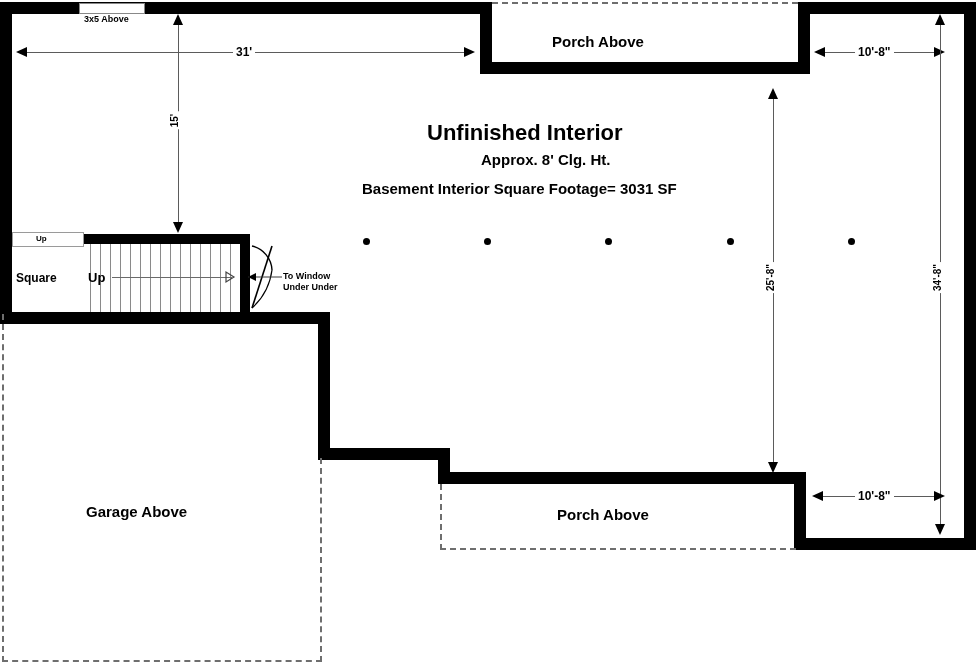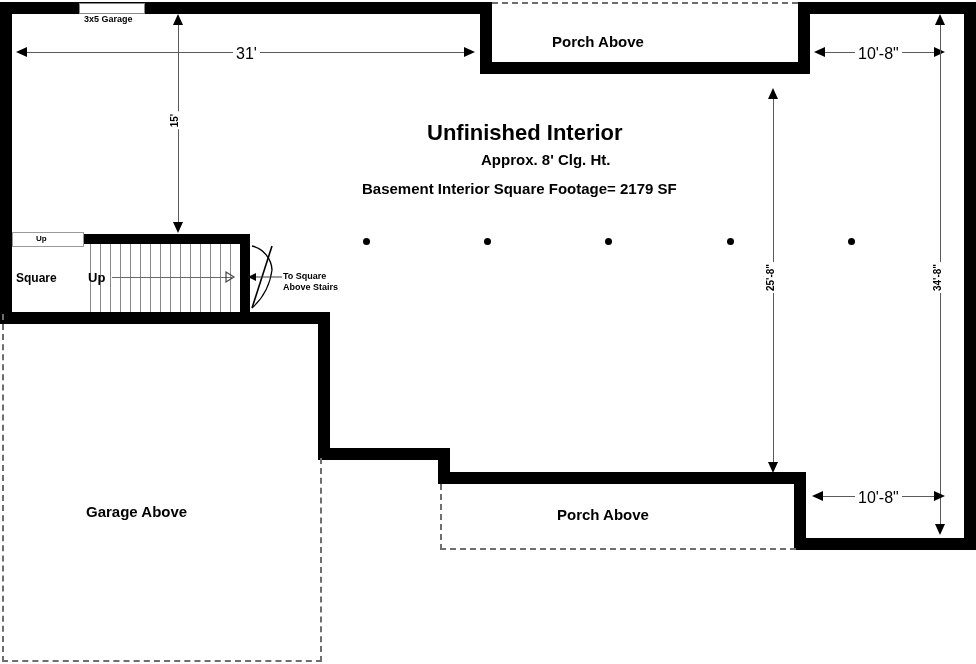--- a/index.html
+++ b/index.html
@@ -23,21 +23,21 @@
   .title-main{position:absolute;font-size:22px;font-weight:bold;color:#000;white-space:nowrap;}
   .title-sub{position:absolute;font-size:15px;font-weight:bold;color:#000;white-space:nowrap;}
   .lbl-sm{position:absolute;font-size:9px;font-weight:bold;color:#000;white-space:nowrap;line-height:11px;}
   .lbl-stair{position:absolute;font-size:13px;font-weight:bold;color:#000;white-space:nowrap;}
   .lbl-landing{position:absolute;font-size:12px;font-weight:bold;color:#000;white-space:nowrap;}
   .lbl-upbox{position:absolute;font-size:8px;font-weight:bold;color:#000;white-space:nowrap;}
 
   
   .dim-h{position:absolute;height:1px;background:#5b5b5b;}
   .dim-v{position:absolute;width:1px;background:#5b5b5b;}
-  .dim-txt{position:absolute;font-size:16px;font-weight:normal;color:#000;background:#fff;padding:0 3px;white-space:nowrap;}
+  .dim-txt{position:absolute;font-size:12px;font-weight:bold;color:#000;background:#fff;padding:0 3px;white-space:nowrap;}
   .dim-txt-v{position:absolute;font-size:10px;font-weight:bold;color:#000;background:#fff;padding:0 2px;white-space:nowrap;
              transform-origin:center center;}
   .arw{position:absolute;width:0;height:0;}
   .arw-l{border-top:5px solid transparent;border-bottom:5px solid transparent;border-right:11px solid #000;}
   .arw-r{border-top:5px solid transparent;border-bottom:5px solid transparent;border-left:11px solid #000;}
   .arw-u{border-left:5px solid transparent;border-right:5px solid transparent;border-bottom:11px solid #000;}
   .arw-d{border-left:5px solid transparent;border-right:5px solid transparent;border-top:11px solid #000;}
 
   
   .win-frame{position:absolute;background:#ffffff;border:1px solid #888;}
@@ -80,35 +80,35 @@
 
   <div class="wall" style="left:0px;top:312px;width:330px;height:12px;"></div>
   <div class="wall" style="left:318px;top:312px;width:12px;height:148px;"></div>
   <div class="wall" style="left:318px;top:448px;width:132px;height:12px;"></div>
   <div class="wall" style="left:438px;top:448px;width:12px;height:36px;"></div>
   <div class="wall" style="left:438px;top:472px;width:368px;height:12px;"></div>
   <div class="wall" style="left:794px;top:472px;width:12px;height:78px;"></div>
   <div class="wall" style="left:794px;top:538px;width:182px;height:12px;"></div>
 
   <div class="win-frame" style="left:79px;top:3px;width:64px;height:9px;"></div>
-  <div class="lbl-sm" style="left:84px;top:14px;">3x5 Garage</div>
+  <div class="lbl-sm" style="left:84px;top:14px;">3x5 Above</div>
 
   <div class="dash-l" style="left:2px;top:314px;height:348px;"></div>
   <div class="dash-b" style="left:2px;top:660px;width:320px;"></div>
   <div class="dash-r" style="left:320px;top:458px;height:204px;"></div>
 
   <div class="dash-l" style="left:440px;top:484px;height:66px;"></div>
   <div class="dash-b" style="left:440px;top:548px;width:356px;"></div>
 
   <div class="lbl lbl-garage" style="left:86px;top:470px;">Garage Above</div>
   <div class="lbl lbl-porch" style="left:557px;top:506px;">Porch Above</div>
 
   <div class="title-main" style="left:427px;top:120px;">Unfinished Interior</div>
   <div class="title-sub" style="left:481px;top:151px;">Approx. 8' Clg. Ht.</div>
-  <div class="title-sub" style="left:362px;top:180px;">Basement Interior Square Footage= 2179 SF</div>
+  <div class="title-sub" style="left:362px;top:180px;">Basement Interior Square Footage= 3031 SF</div>
 
   <div class="col-dot" style="left:363px;top:238px;"></div>
   <div class="col-dot" style="left:484px;top:238px;"></div>
   <div class="col-dot" style="left:605px;top:238px;"></div>
   <div class="col-dot" style="left:727px;top:238px;"></div>
   <div class="col-dot" style="left:848px;top:238px;"></div>
 
   <div class="stair-box" style="left:82px;top:244px;width:158px;height:68px;"></div>
 
   <div class="tread" style="left:90px;top:244px;height:68px;"></div>
@@ -129,22 +129,22 @@
 
   <div class="stair-dir" style="left:112px;top:277px;width:120px;"></div>
 
   <div class="lbl-stair" style="left:88px;top:270px;">Up</div>
 
   <div class="lbl-landing" style="left:16px;top:271px;">Square</div>
 
   <div class="upbox" style="left:12px;top:232px;width:70px;height:13px;"></div>
   <div class="lbl-upbox" style="left:36px;top:234px;">Up</div>
 
-  <div class="lbl-sm" style="left:283px;top:271px;">To Square</div>
-  <div class="lbl-sm" style="left:283px;top:282px;">Above Stairs</div>
+  <div class="lbl-sm" style="left:283px;top:271px;">To Window</div>
+  <div class="lbl-sm" style="left:283px;top:282px;">Under Under</div>
 
   <svg class="overlay" viewBox="0 0 976 664">
 
     <path d="M252,246 A26,26 0 0 1 272,270" fill="none" stroke="#000" stroke-width="1.4"></path>
     <line x1="252" y1="308" x2="272" y2="246" stroke="#000" stroke-width="1.6"></line>
     <path d="M252,308 A62,62 0 0 0 272,270" fill="none" stroke="#000" stroke-width="1.2"></path>
 
     <line x1="248" y1="277" x2="282" y2="277" stroke="#3a3a3a" stroke-width="1"></line>
     <polygon points="248,277 256,273 256,281" fill="#000"></polygon>
 

